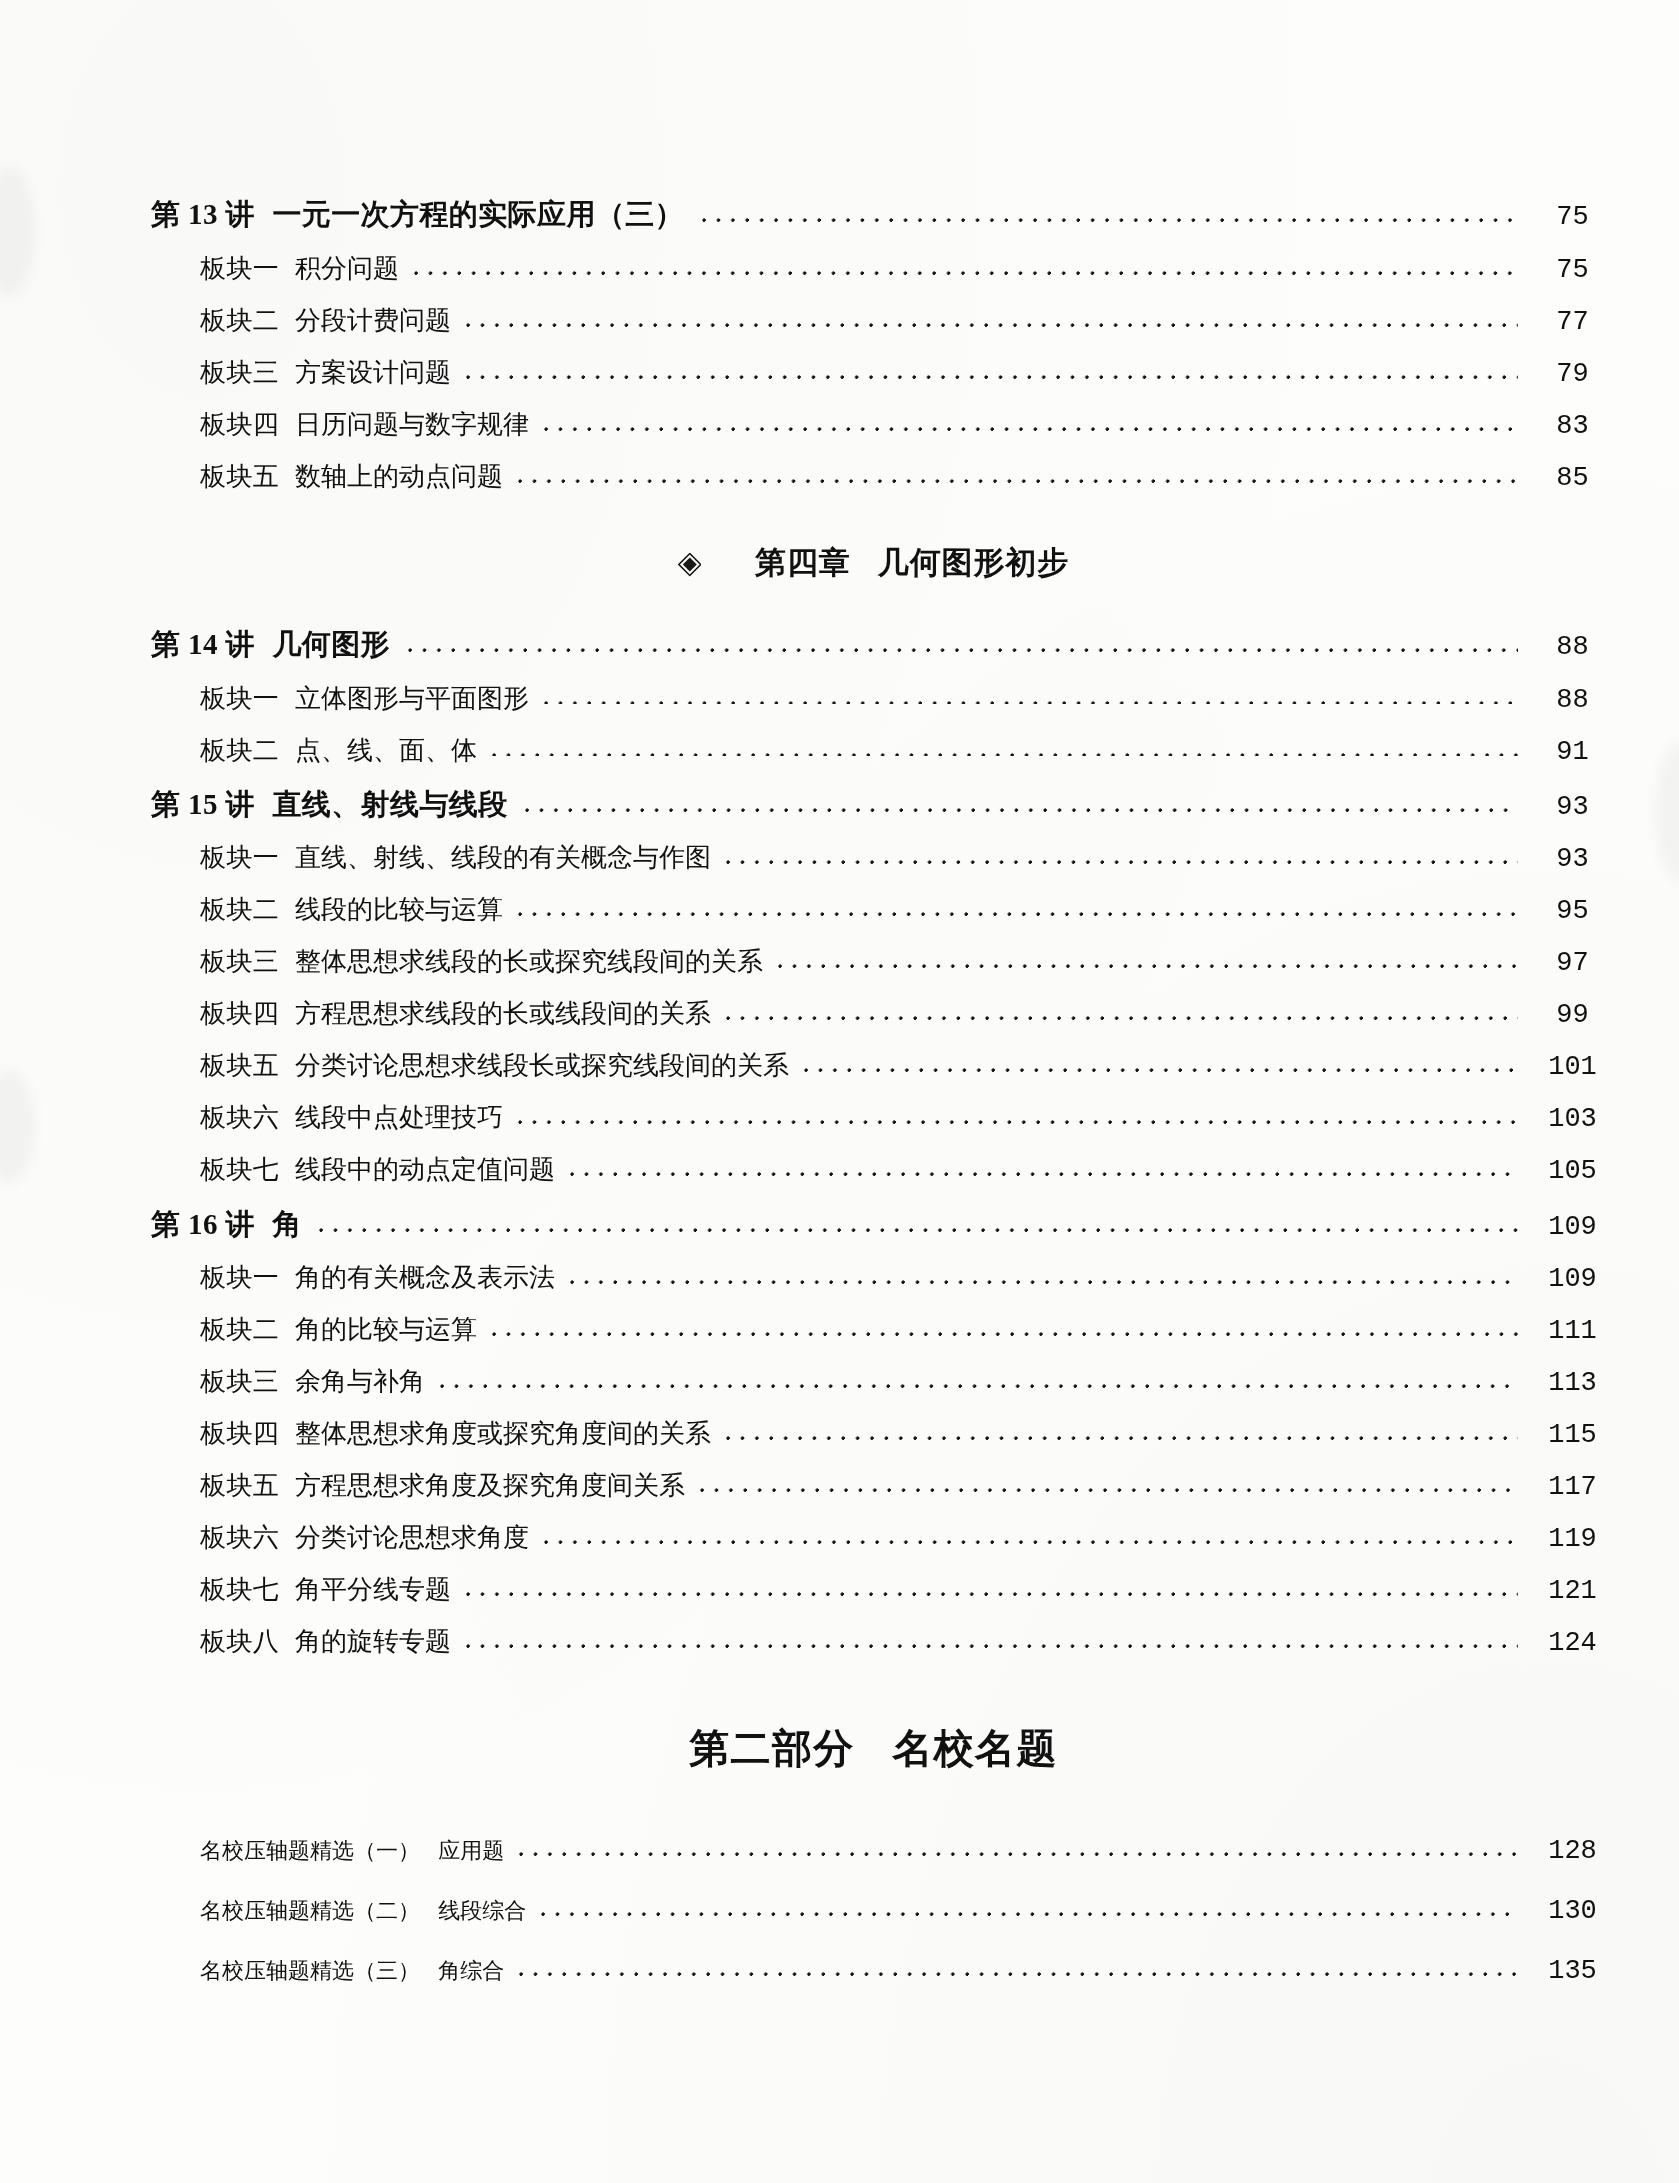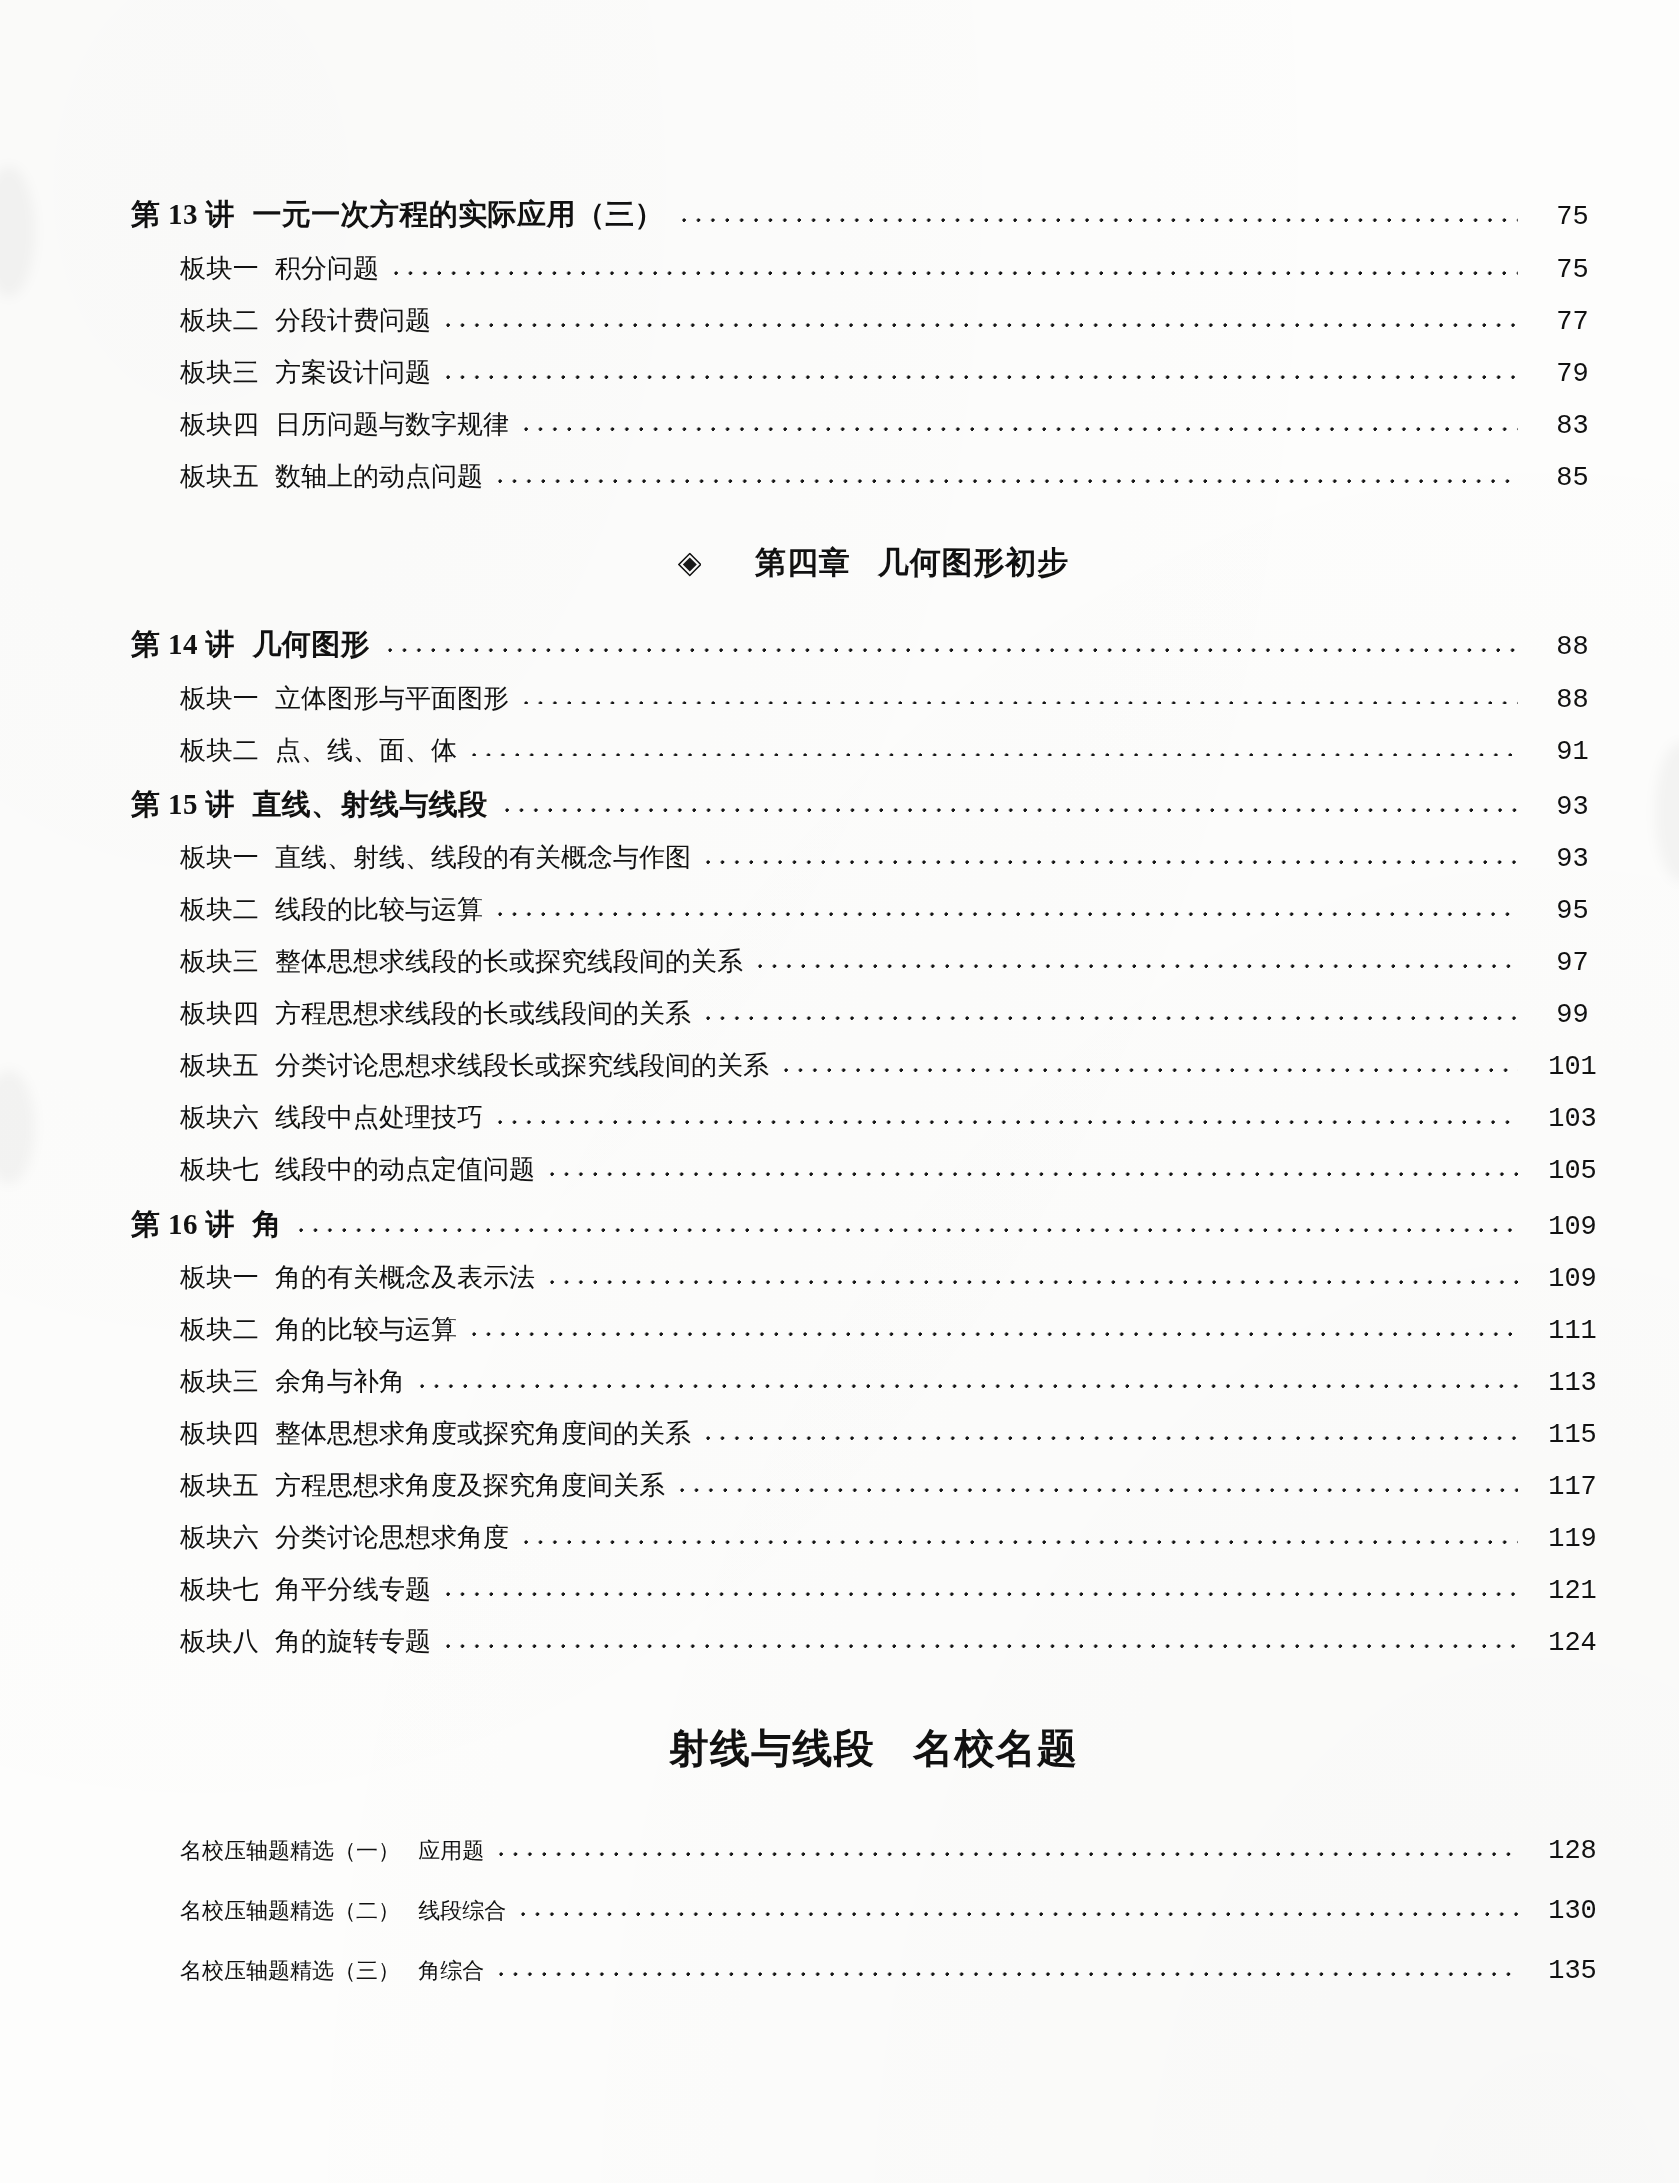--- a/index.html
+++ b/index.html
@@ -38,20 +38,21 @@
   
   .row {
     display: flex;
     align-items: baseline;
     width: 100%;
     box-sizing: border-box;
   }
   .row .label {
     white-space: nowrap;
     flex: 0 0 auto;
+    margin-left: 20px;
   }
   .row .leader {
     flex: 1 1 auto;
     position: relative;
     height: 1em;
     overflow: hidden;
     margin: 0 11.4px 0 15px;
     min-width: 26px;
   }
   .row .leader::before {
@@ -340,21 +341,21 @@
         <span class="label"><span class="bk">板块七</span><span class="title">角平分线专题</span></span>
         <span class="leader"></span>
         <span class="page">121</span>
       </div>
       <div class="row block">
         <span class="label"><span class="bk">板块八</span><span class="title">角的旋转专题</span></span>
         <span class="leader"></span>
         <span class="page">124</span>
       </div>
       <div class="part-banner">
-        <span class="part-text"><span class="part-num">射线与线段</span><span class="part-name">名校名题</span></span>
+        <span class="part-text"><span class="part-num">第二部分</span><span class="part-name">名校名题</span></span>
       </div>
       <div class="row appendix">
         <span class="label"><span class="bk">名校压轴题精选（一）</span><span class="title">应用题</span></span>
         <span class="leader"></span>
         <span class="page">128</span>
       </div>
       <div class="row appendix">
         <span class="label"><span class="bk">名校压轴题精选（二）</span><span class="title">线段综合</span></span>
         <span class="leader"></span>
         <span class="page">130</span>

